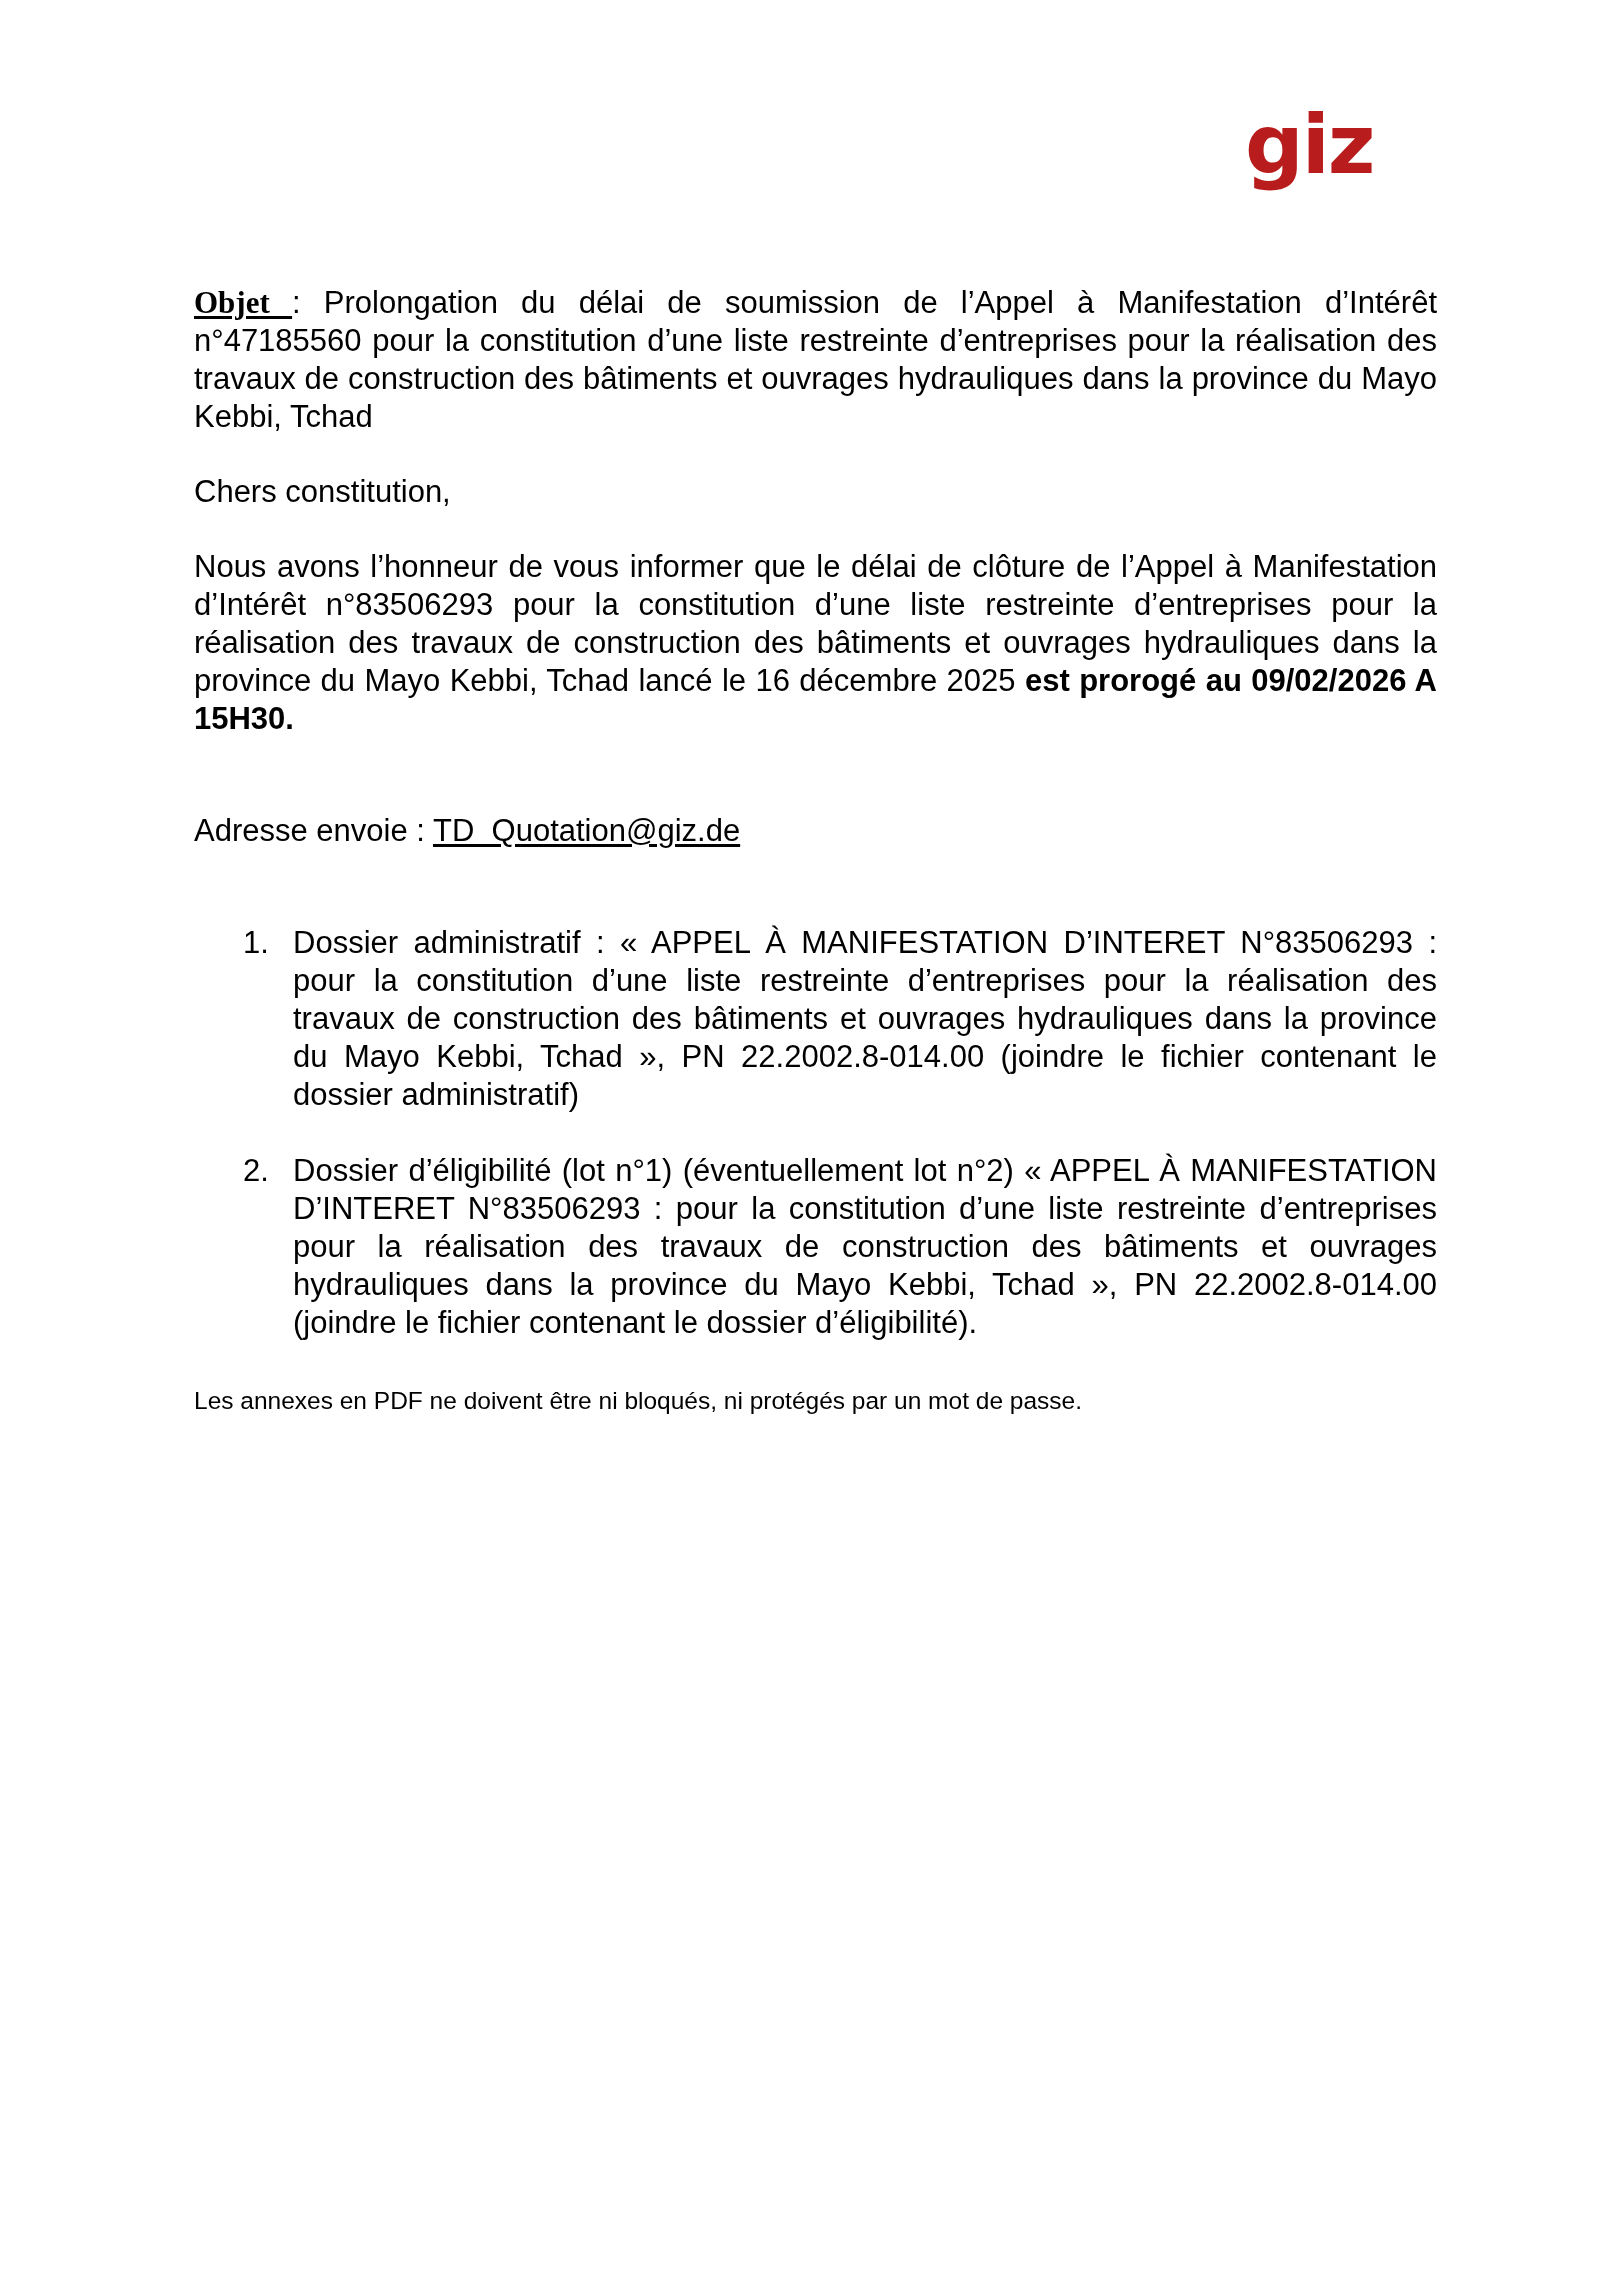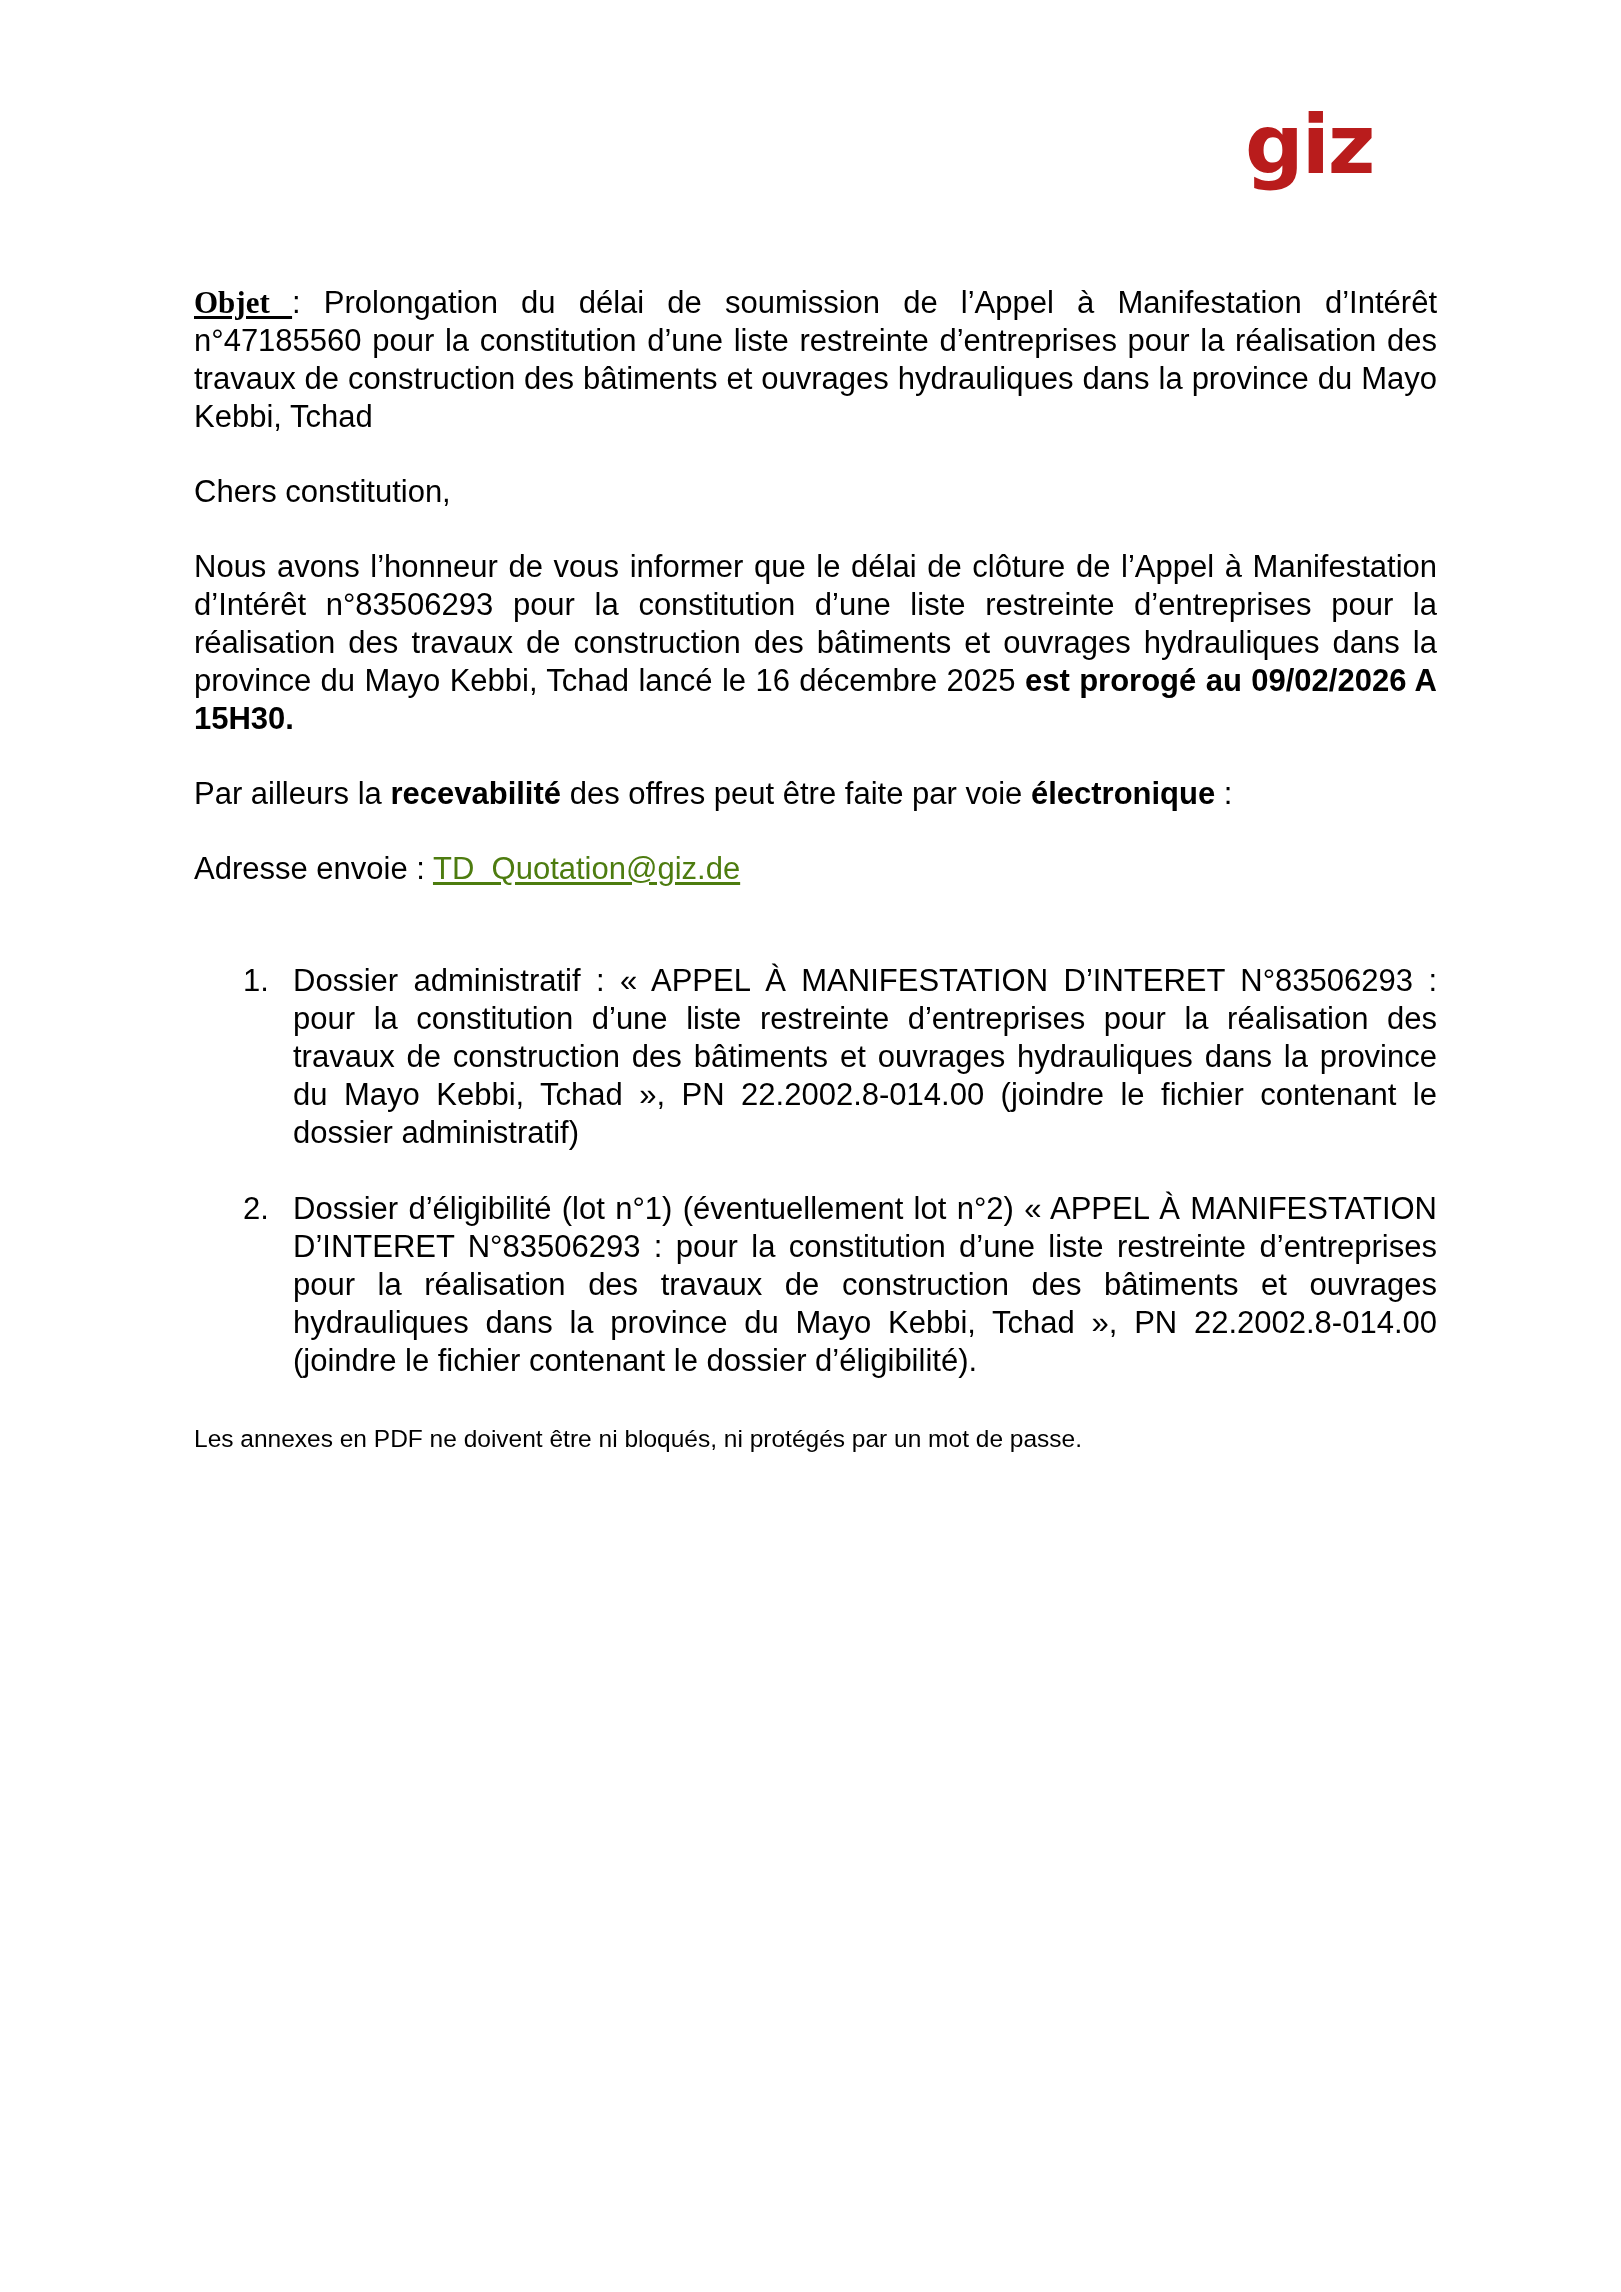--- a/index.html
+++ b/index.html
@@ -6,21 +6,21 @@
   body { width: 1621px; height: 2293px; position: relative; overflow: hidden;
          font-family: "Liberation Sans", sans-serif; color: #000; }
   .logo { position: absolute; left: 1245px; top: 104px; font-family: "DejaVu Sans", sans-serif;
           font-size: 82px; font-weight: bold; letter-spacing: -2px; line-height: 1; color: #b91c1c; }
   .content { position: absolute; left: 194px; top: 284px; width: 1243px;
              font-size: 31px; line-height: 38px; }
   p { margin: 0; text-align: justify; }
   .gap { height: 37px; }
   .objet-label { font-weight: bold; text-decoration: underline; text-underline-offset: 2.9px; font-family: Liberation Serif, serif; }
   b { font-weight: bold; }
-  a.mail { color: #4d7c0f; text-decoration: underline; text-underline-offset: 2.9px; }
+  a.mail { color: #000000; text-decoration: underline; text-underline-offset: 2.9px; }
   ol { margin: 0; padding: 0; list-style: none; }
   ol li { position: relative; padding-left: 99px; text-align: justify; }
   ol li .num { position: absolute; left: 49px; top: 0; }
   .footer { font-size: 24.5px; line-height: 31px; margin-top: 5.9px; text-align: left; }
 </style>
 </head>
 <body>
 
 <div class="logo">giz</div>
 
@@ -28,23 +28,20 @@
   <p>
     <span class="objet-label">Objet </span><span>: </span><span>Prolongation du délai de soumission de l’Appel à Manifestation d’Intérêt n°47185560 pour la constitution d’une liste restreinte d’entreprises pour la réalisation des travaux de construction des bâtiments et ouvrages hydrauliques dans la province du Mayo Kebbi, Tchad</span>
   </p>
   <div class="gap"></div>
   <p>Chers constitution,</p>
   <div class="gap"></div>
   <p>
     <span>Nous avons l’honneur de vous informer que le délai de clôture de l’Appel à Manifestation d’Intérêt n°83506293 pour la constitution d’une liste restreinte d’entreprises pour la réalisation des travaux de construction des bâtiments et ouvrages hydrauliques dans la province du Mayo Kebbi, Tchad lancé le 16 décembre 2025 </span><b>est prorogé au 09/02/2026 A 15H30.</b>
   </p>
   <div class="gap"></div>
-  <p>
-    <span>Par ailleurs la </span><b>recevabilité</b><span> des offres peut être faite par voie </span><b>électronique</b><span> :</span>
-  </p>
   <div class="gap"></div>
   <p>
     <span>Adresse envoie : </span><a class="mail" href="#">TD_Quotation@giz.de</a>
   </p>
   <div class="gap"></div>
   <div class="gap"></div>
   <ol>
     <li>
       <span class="num">1.</span>
       <span>Dossier administratif : « APPEL À MANIFESTATION D’INTERET N°83506293 : pour la constitution d’une liste restreinte d’entreprises pour la réalisation des travaux de construction des bâtiments et ouvrages hydrauliques dans la province du Mayo Kebbi, Tchad », PN 22.2002.8-014.00 (joindre le fichier contenant le dossier administratif)</span>

